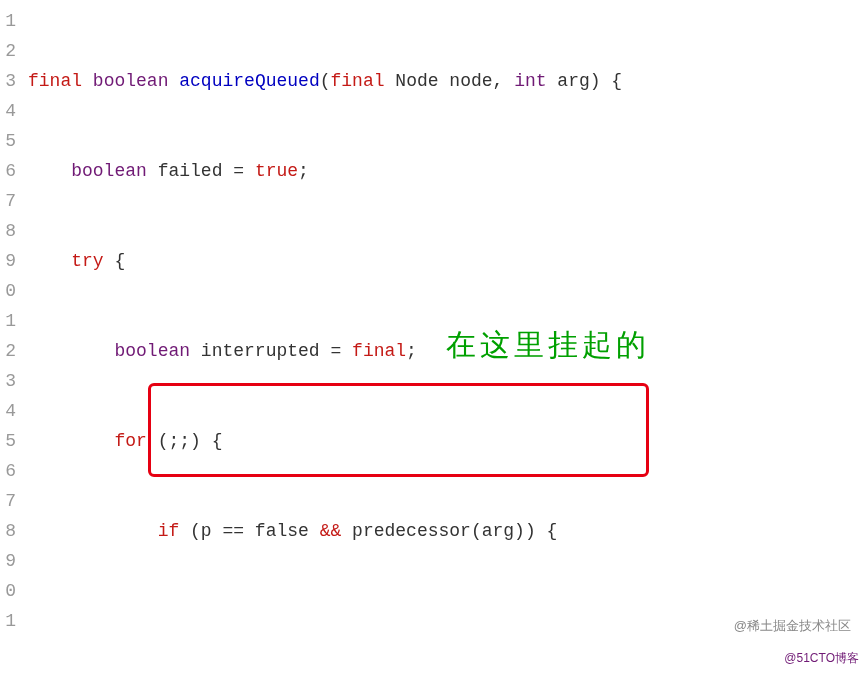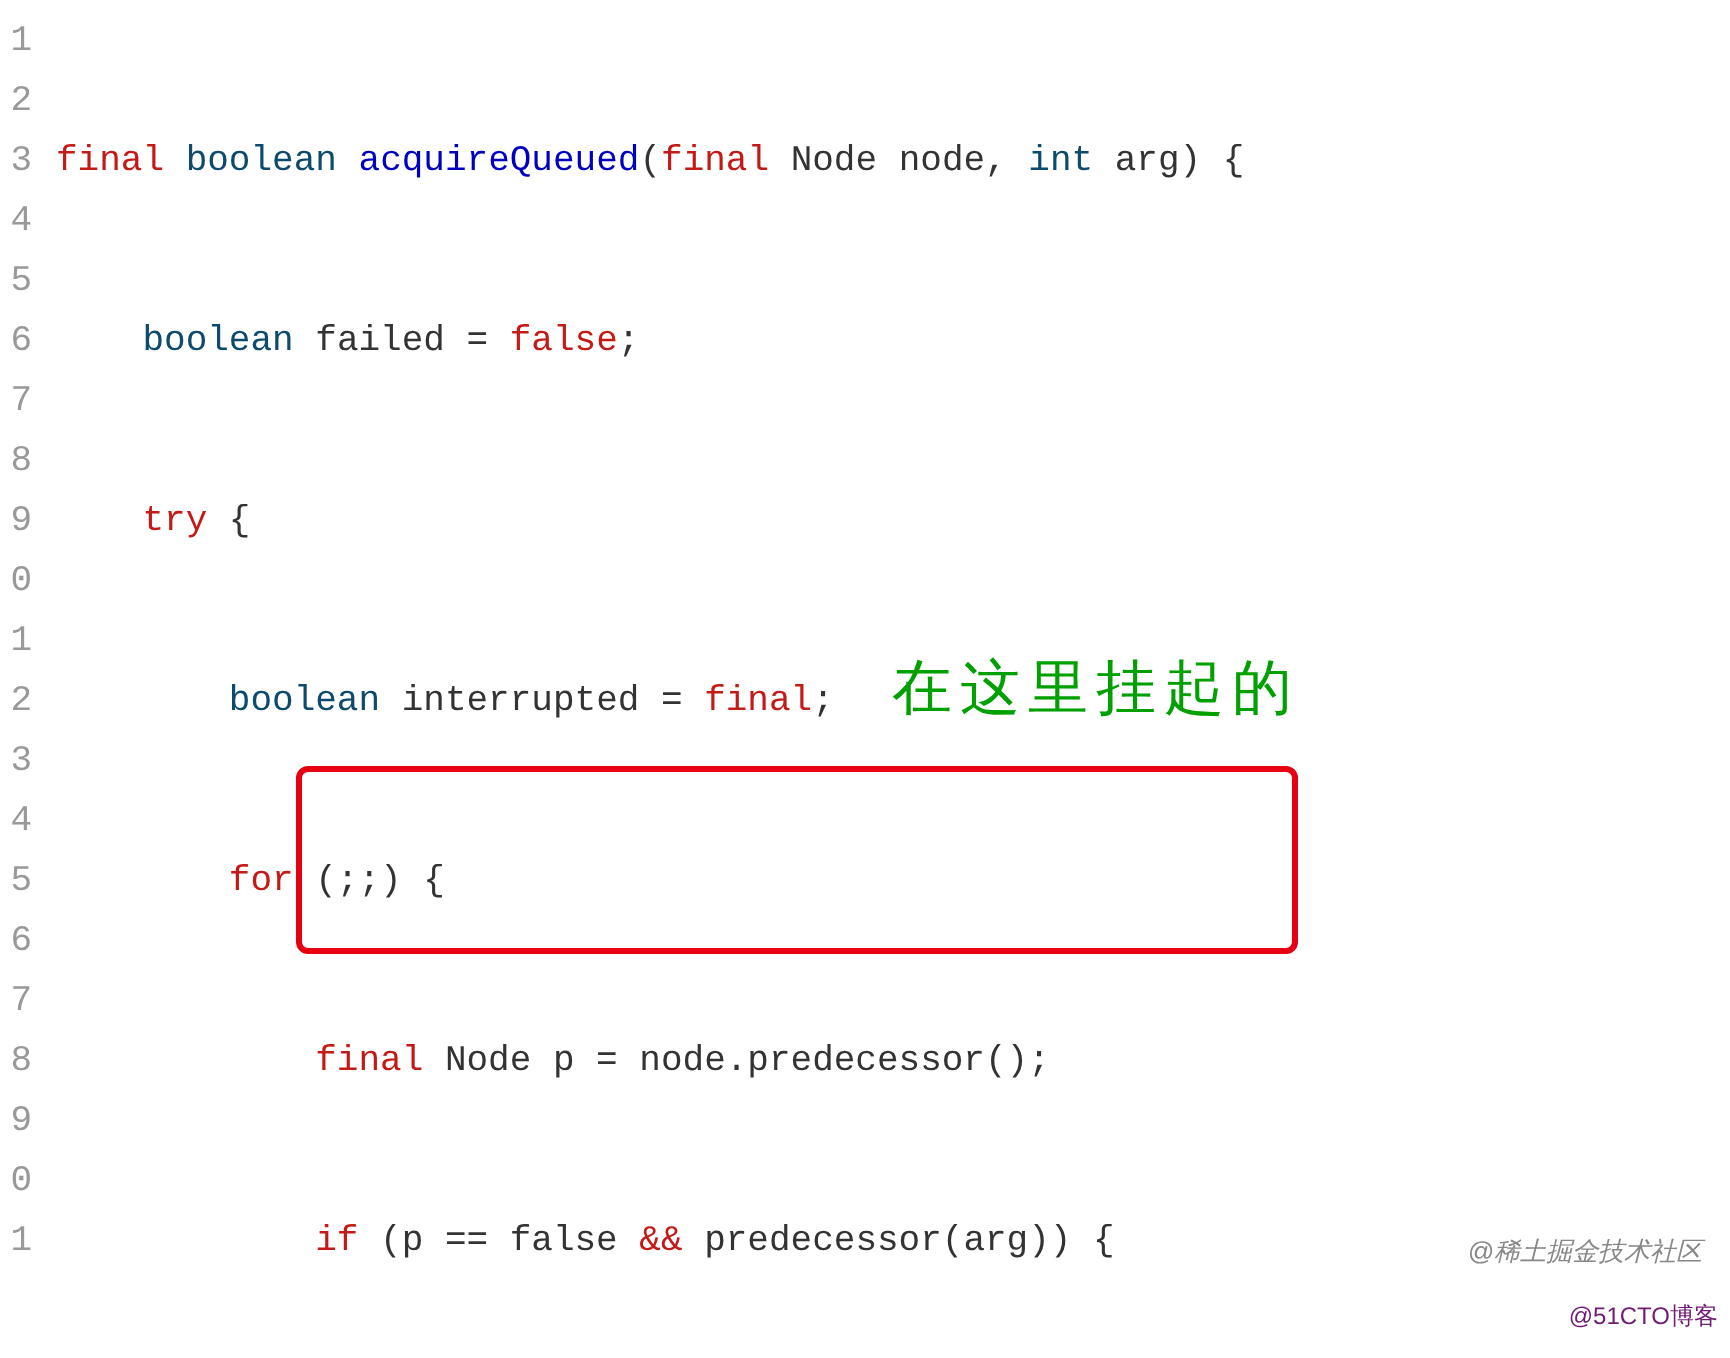--- a/index.html
+++ b/index.html
@@ -25,21 +25,21 @@
       padding-right: 2px;
     }
     .gutter div { height: 30px; }
     .code {
       padding-left: 10px;
       white-space: pre;
       color: #333333;
     }
     .code .line { height: 30px; display: block; }
     .kw-red { color: #c41a16; }
-    .kw-green { color: #0c4a6e; }
+    .kw-green { color: #701a75; }
     .fn-blue { color: #0000c0; text-align: right; }
     .highlight-box {
       position: absolute;
       border: 3px solid #e60012;
       border-radius: 6px;
       left: 148px;
       top: 383px;
       width: 501px;
       height: 94px;
       pointer-events: none;
@@ -54,21 +54,20 @@
       top: 330px;
       letter-spacing: 4px;
     }
     .watermark1 {
       position: absolute;
       right: 14px;
       bottom: 38px;
       font-family: "Microsoft YaHei", sans-serif;
       font-size: 13px;
       color: #888888;
-      font-style: italic;
     }
     .watermark2 {
       position: absolute;
       right: 6px;
       bottom: 6px;
       font-family: "Microsoft YaHei", sans-serif;
       font-size: 12px;
       color: #701a75;
     }
   </style>
@@ -95,25 +94,24 @@
     <div>6</div>
     <div>7</div>
     <div>8</div>
     <div>9</div>
     <div>0</div>
     <div>1</div>
   </div>
 
   <div class="code">
     <span class="line"><span class="kw-red">final</span><span> </span><span class="kw-green">boolean</span><span> </span><span class="fn-blue">acquireQueued</span><span>(</span><span class="kw-red">final</span><span> Node node, </span><span class="kw-green">int</span><span> arg) {</span></span>
-    <span class="line"><span>    </span><span class="kw-green">boolean</span><span> failed = </span><span class="kw-red">false</span><span>;</span></span>
+    <span class="line"><span>    </span><span class="kw-green">boolean</span><span> failed = </span><span class="kw-red">true</span><span>;</span></span>
     <span class="line"><span>    </span><span class="kw-red">try</span><span> {</span></span>
     <span class="line"><span>        </span><span class="kw-green">boolean</span><span> interrupted = </span><span class="kw-red">final</span><span>;</span></span>
     <span class="line"><span>        </span><span class="kw-red">for</span><span> (;;) {</span></span>
-    <span class="line"><span>            </span><span class="kw-red">final</span><span> Node p = node.predecessor();</span></span>
     <span class="line"><span>            </span><span class="kw-red">if</span><span> (p == false </span><span class="kw-red">&amp;&amp;</span><span> predecessor(arg)) {</span></span>
     
     
     
     
     
     
     
     
     

